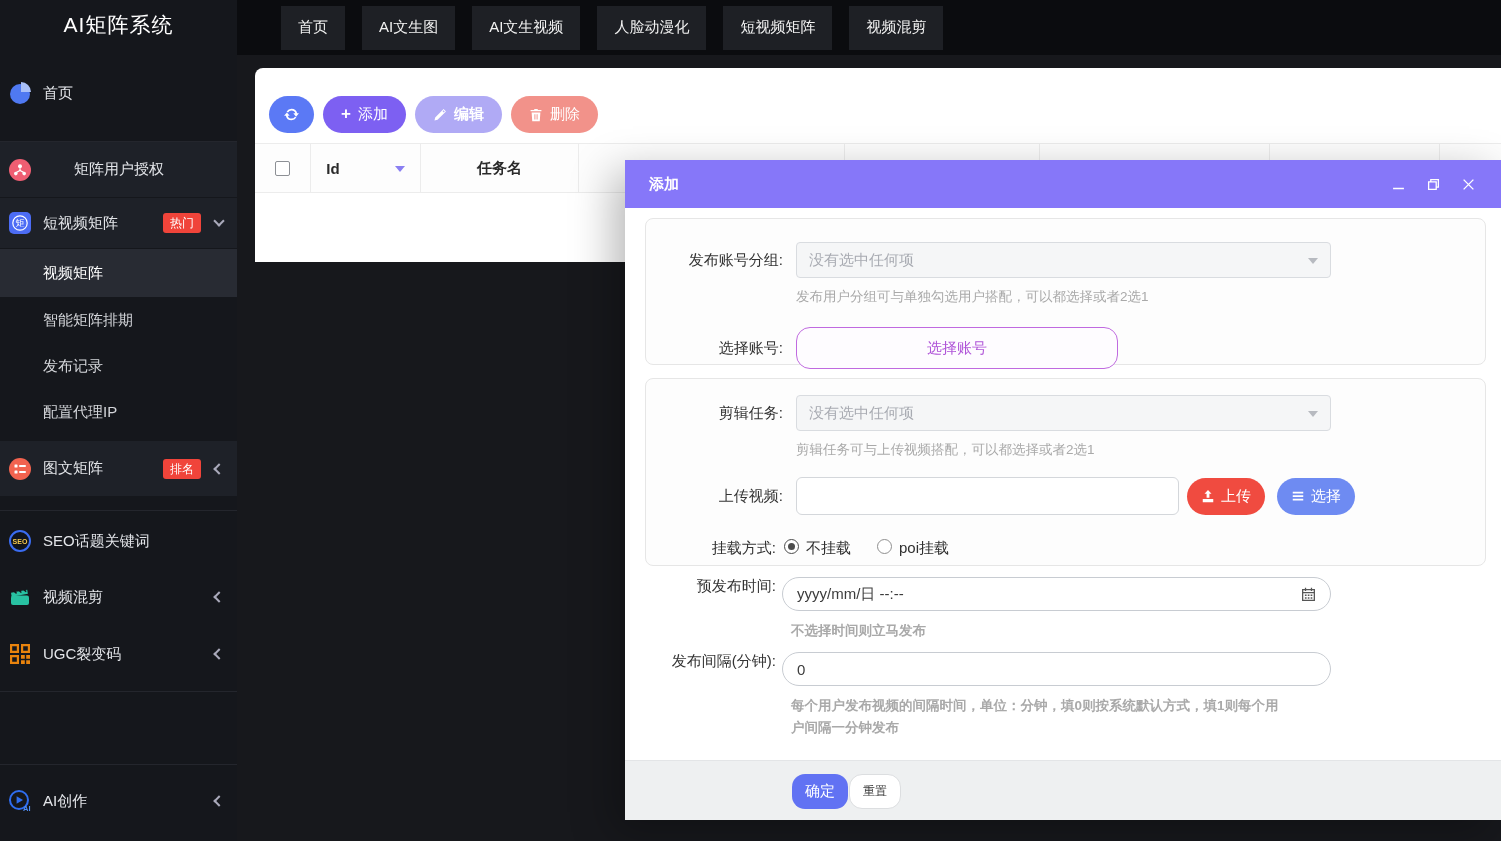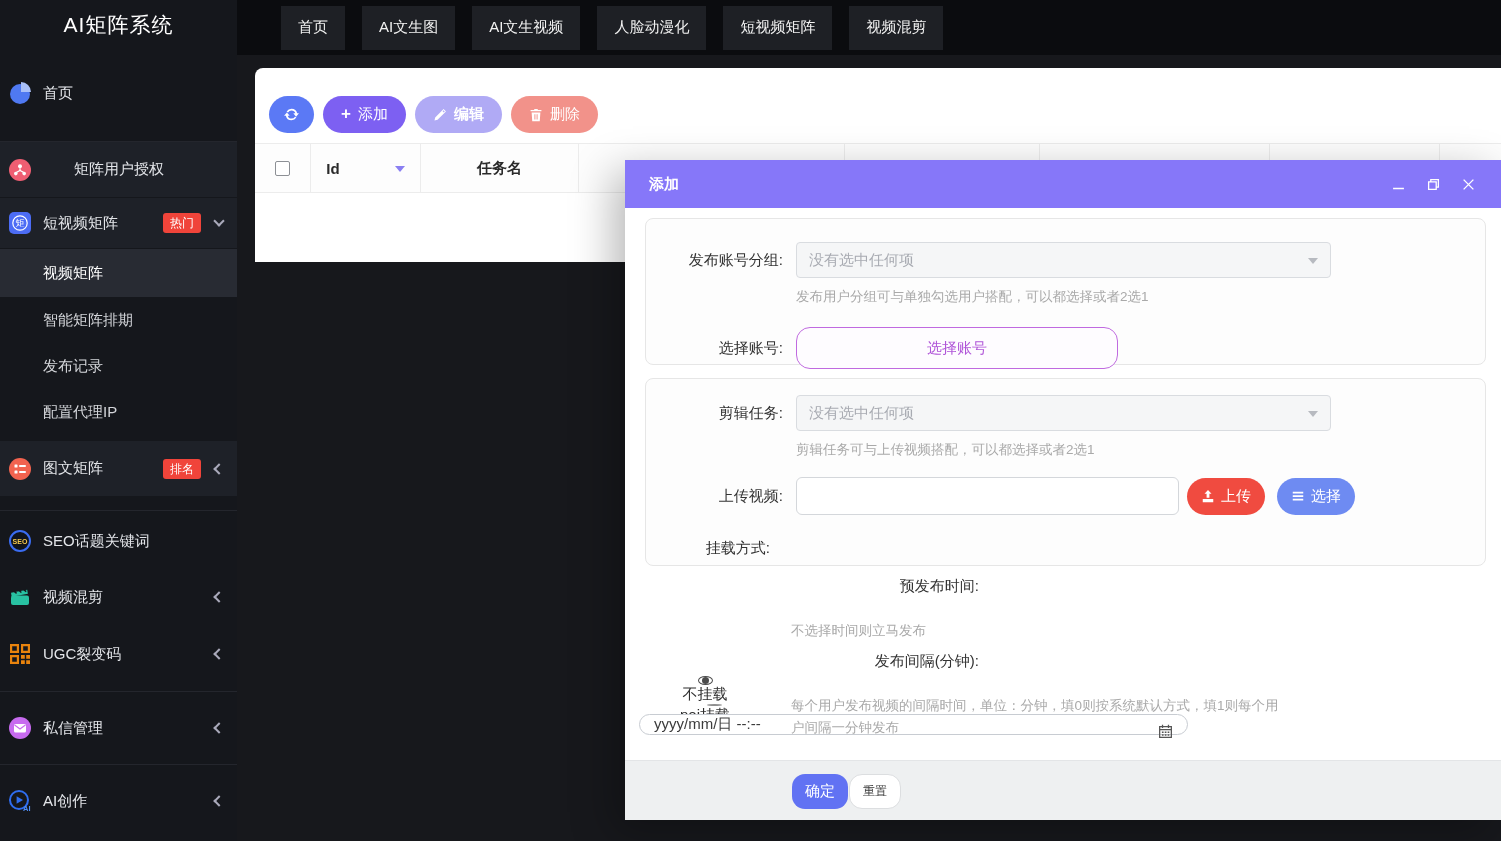--- a/index.html
+++ b/index.html
@@ -55,30 +55,30 @@
   .flabel { width:137px; text-align:right; font-size:15px; color:#333; flex:0 0 137px; }
   .fctl { margin-left:13px; }
   .fake-select { width:535px; height:36px; background:#f5f6f7; border:1px solid #d9dce0; border-radius:4px; display:flex; align-items:center; padding:0 30px 0 12px; color:#a8abb2; font-size:15px; position:relative; cursor:pointer; }
   .sel-caret { position:absolute; right:12px; top:15px; width:0; height:0; border-left:5px solid transparent; border-right:5px solid transparent; border-top:6px solid #b7bac0; }
   .fhelp { margin:10px 0 0 150px; color:#a9a9a9; font-size:13.5px; }
   .acct-btn { width:322px; height:42px; border:1px solid #c06ae0; background:#fefcff; color:#b055d8; border-radius:14px; font-size:15px; cursor:pointer; font-family:inherit; }
   .upl-input { width:383px; height:38px; border:1px solid #d4d7db; border-radius:6px; background:#fff; font-size:15px; padding:0 10px; color:#333; font-family:inherit; }
   .pill-btn { height:37px; border:none; border-radius:19px; color:#fff; font-size:15px; display:inline-flex; align-items:center; gap:6px; padding:0 14px; cursor:pointer; font-family:inherit; }
   .pill-btn.red { background:#f04b40; margin-left:8px; }
   .pill-btn.blue { background:#6e8bf2; margin-left:12px; }
-  .abs-row { position:absolute; left:8px; display:flex; align-items:center;flex-direction:column; }
+  .abs-row { position:absolute; left:14px; display:flex; align-items:flex-start; }
   .radio { width:15px; height:15px; border:1.5px solid #8f8f8f; border-radius:50%; display:inline-flex; align-items:center; justify-content:center; cursor:pointer; background:#fff; }
   .radio.checked { border-color:#4c4c4c; }
   .radio.checked::after { content:""; width:7px; height:7px; border-radius:50%; background:#4c4c4c; }
   .radio-lab { margin-left:7px; font-size:15px; color:#2f2f2f; }
   .rgroup2 { margin-left:26px; }
   .round-input { width:549px; height:34px; border:1px solid #c8ccd2; border-radius:17px; display:flex; align-items:center; padding:0 14px; font-size:15px; color:#3c3c3c; position:relative; background:#fff; }
   input.round-input { font-family:inherit; }
   .cal-ico { position:absolute; right:13px; top:8px; }
-  .m-help { position:absolute; left:166px; color:#a9a9a9; font-size:13.5px; line-height:1.65; }
+  .m-help { position:absolute; left:166px; color:#a9a9a9; font-size:13.5px; line-height:1.65;font-weight:bold; }
   .m-foot { position:absolute; left:0; right:0; bottom:0; height:60px; background:#eef0f1; border-top:1px solid #e3e5e7; }
   .ok-btn { position:absolute; left:167px; top:13px; height:35px; padding:0 13px; background:#6172f3; color:#fff; border:none; border-radius:13px; font-size:15px; cursor:pointer; font-family:inherit; }
   .reset-btn { position:absolute; left:224px; top:13px; height:35px; padding:0 13px; background:#ffffff; color:#3a3a3a; border:1px solid #dcdee0; border-radius:13px; font-size:12px; cursor:pointer; font-family:inherit; }
 </style>
 </head>
 <body>
 
 <div class="sidebar">
   <div class="sidebar-title">AI矩阵系统</div>
 
@@ -183,31 +183,20 @@
       <svg width="24" height="24" viewBox="0 0 24 24" fill="#e8830d">
           <path d="M2 2h9v9H2zm2.2 2.2v4.6h4.6V4.2zM13 2h9v9h-9zm2.2 2.2v4.6h4.6V4.2zM2 13h9v9H2zm2.2 2.2v4.6h4.6v-4.6zM13 13h3.8v3.8H13zM18.2 13H22v3.8h-3.8zM13 18.2h3.8V22H13zM18.2 18.2H22V22h-3.8z"></path>
         </svg>
     </span>
     <span>UGC裂变码</span>
     <span class="chev left only"></span>
   </div>
 
   <div class="side-div" style="top:691px;"></div>
 
-  <div class="side-item" style="top:702px;height:52px;">
-    <span class="s-ico">
-      <svg width="24" height="24" viewBox="0 0 24 24">
-          <circle cx="12" cy="12" r="11" fill="#c76bef"></circle>
-          <rect x="6" y="8" width="12" height="8.5" rx="1.6" fill="#fff"></rect>
-          <path d="M6.6 9l5.4 4 5.4-4" stroke="#c76bef" stroke-width="1.2" fill="none"></path>
-        </svg>
-    </span>
-    <span>私信管理</span>
-    <span class="chev left only"></span>
-  </div>
 
   <div class="side-div" style="top:764px;"></div>
 
   <div class="side-item" style="top:776px;height:50px;">
     <span class="s-ico">
       <svg width="24" height="24" viewBox="0 0 24 24">
           <circle cx="11" cy="11" r="9" fill="none" stroke="#2f6df0" stroke-width="2"></circle>
           <path d="M8.6 7.2l6.4 3.8-6.4 3.8z" fill="#2f6df0"></path>
           <text x="15" y="22" font-size="7.5" fill="#4f8df5" font-weight="bold">AI</text>
         </svg>

